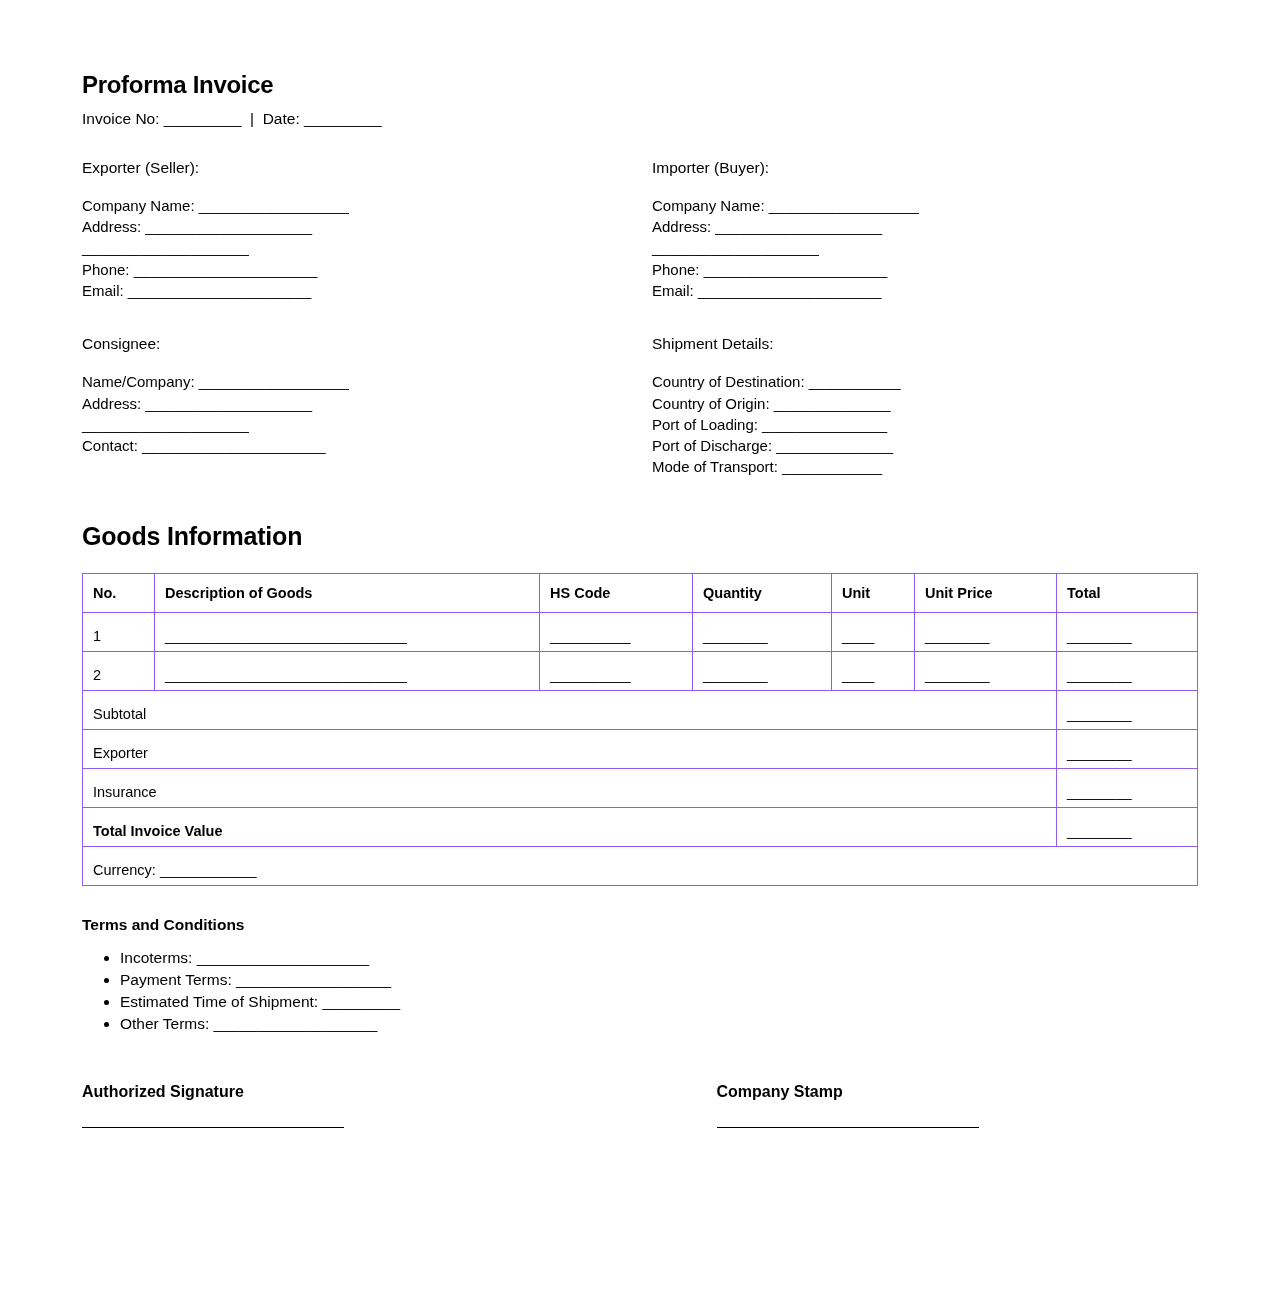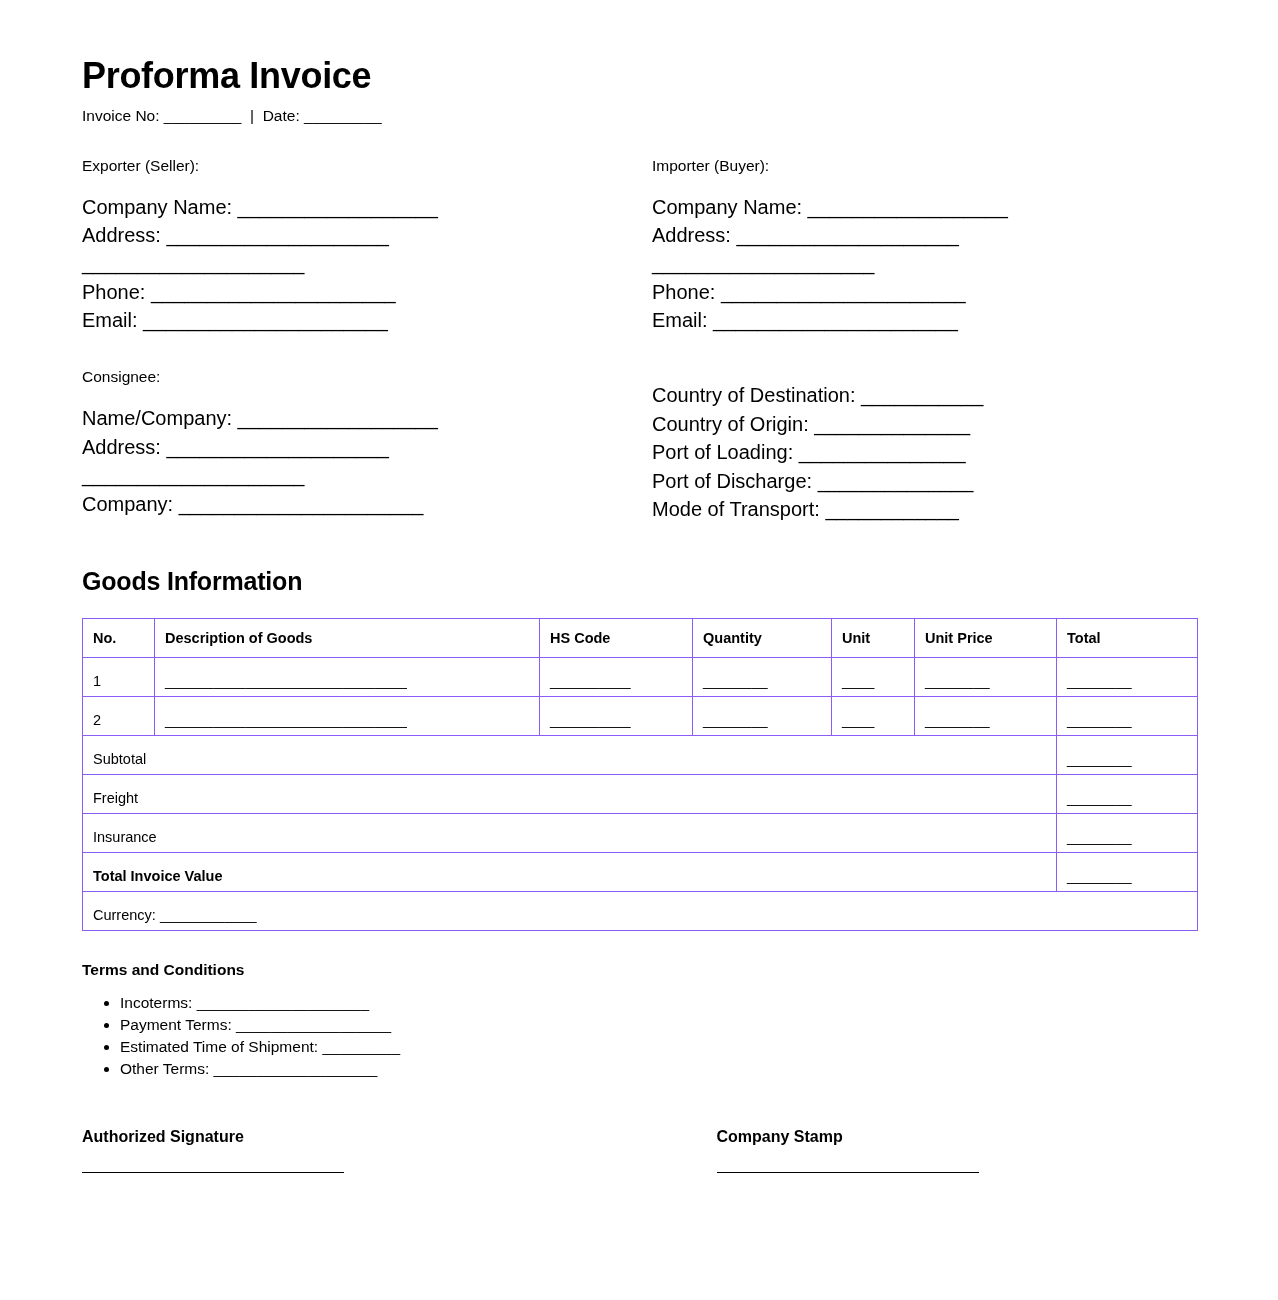--- a/index.html
+++ b/index.html
@@ -15,25 +15,25 @@
     position: relative;
     overflow: hidden;
   }
   .page {
     padding: 55px 81px 0 82px;
     box-sizing: border-box;
   }
 
   
   .doc-title {
-    font-size: 36px;
+    font-size: 24px;
     font-weight: bold;
     line-height: 1.15;
     letter-spacing: -0.3px;
-    margin: 0 0 10px 0;
+    margin: 16px 0 10px 0;
   }
   .invoice-meta {
     font-size: 15.5px;
     line-height: 1.3;
     margin: 0 0 30px 0;
     white-space: pre;
   }
 
   
   .party-row {
@@ -42,23 +42,22 @@
   }
   .col-left  { width: 570px; flex: 0 0 570px; }
   .col-right { flex: 1 1 auto; }
 
   .block-title {
     font-size: 15.5px;
     font-weight: normal;
     margin: 0 0 18px 0;
   }
   .field-list {
-    font-size: 20px;
+    font-size: 15px;
     line-height: 1.42;
-    margin-top: 13px;
   }
   .field-line { white-space: pre; }
 
   .gap-parties { height: 34px; }
 
   
   .section-title {
     font-size: 25px;
     font-weight: bold;
     letter-spacing: -0.2px;
@@ -184,24 +183,25 @@
 
   <div class="gap-parties"></div>
 
   <div class="party-row">
     <div class="col-left">
       <div class="block-title">Consignee:</div>
       <div class="field-list">
         <div class="field-line">Name/Company: __________________</div>
         <div class="field-line">Address: ____________________</div>
         <div class="field-line">____________________</div>
-        <div class="field-line">Company: ______________________</div>
+        <div class="field-line">Contact: ______________________</div>
       </div>
     </div>
     <div class="col-right">
+      <div class="block-title">Shipment Details:</div>
       <div class="field-list">
         <div class="field-line">Country of Destination: ___________</div>
         <div class="field-line">Country of Origin: ______________</div>
         <div class="field-line">Port of Loading: _______________</div>
         <div class="field-line">Port of Discharge: ______________</div>
         <div class="field-line">Mode of Transport: ____________</div>
       </div>
     </div>
   </div>
 
@@ -246,21 +246,21 @@
         <td class="blank-cell">____</td>
         <td class="blank-cell right-blank">________</td>
         <td class="blank-cell right-blank">________</td>
       </tr>
 
       <tr>
         <td class="tot-label" colspan="6">Subtotal</td>
         <td class="tot-value">________</td>
       </tr>
       <tr>
-        <td class="tot-label" colspan="6">Freight</td>
+        <td class="tot-label" colspan="6">Exporter</td>
         <td class="tot-value">________</td>
       </tr>
       <tr>
         <td class="tot-label" colspan="6">Insurance</td>
         <td class="tot-value">________</td>
       </tr>
       <tr>
         <td class="tot-label bold" colspan="6">Total Invoice Value</td>
         <td class="tot-value">________</td>
       </tr>

